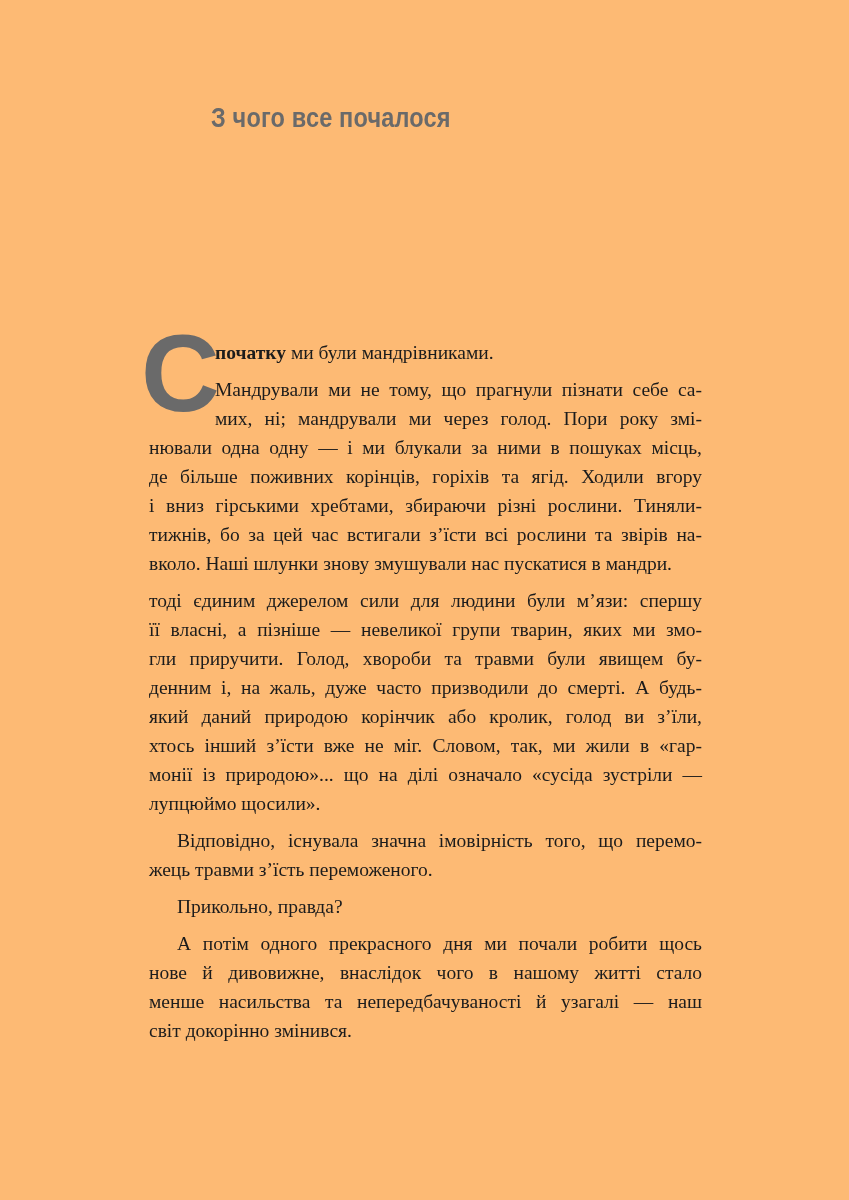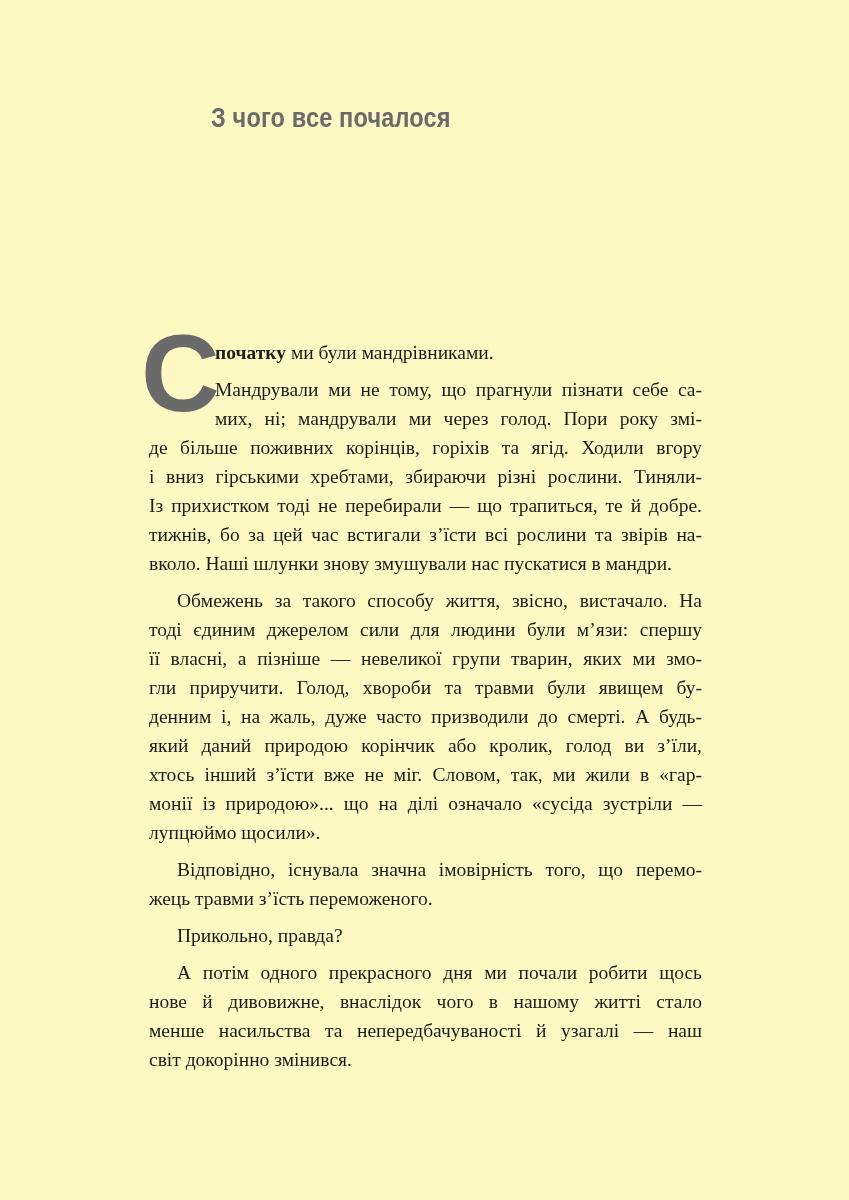--- a/index.html
+++ b/index.html
@@ -1,20 +1,20 @@
 <!DOCTYPE html>
 <html lang="uk"><head>
 <meta charset="utf-8">
 <style>
   html, body { margin: 0; padding: 0; background: #ffffff; }
   .page {
     position: relative;
     width: 849px;
     height: 1200px;
-    background: #fef9c3;
+    background: #fdba74;
     font-family: "Liberation Serif", serif;
     color: #1c1c1c;
     overflow: hidden;
   }
   .chapter-title {
     position: absolute;
     left: 211px;
     top: 103px;
     margin: 0;
     font-family: "Liberation Sans", sans-serif;
@@ -66,29 +66,28 @@
 
     <div class="dropcap">С</div>
 
     <div class="para">
       <div class="line end"><span class="lead-word">початку</span><span> ми були мандрівниками.</span></div>
     </div>
 
     <div class="para">
       <div class="line">Мандрували ми не тому, що прагнули пізнати себе са-</div>
       <div class="line">мих, ні; мандрували ми через голод. Пори року змі-</div>
+      <div class="line">нювали одна одну — і ми блукали за ними в пошуках місць,</div>
       <div class="line">де більше поживних корінців, горіхів та ягід. Ходили вгору</div>
       <div class="line">і вниз гірськими хребтами, збираючи різні рослини. Тиняли-</div>
-      <div class="line">Із прихистком тоді не перебирали — що трапиться, те й добре.</div>
       <div class="line">тижнів, бо за цей час встигали з’їсти всі рослини та звірів на-</div>
       <div class="line end">вколо. Наші шлунки знову змушували нас пускатися в мандри.</div>
     </div>
 
     <div class="para">
-      <div class="line indent">Обмежень за такого способу життя, звісно, вистачало. На</div>
       <div class="line">тоді єдиним джерелом сили для людини були м’язи: спершу</div>
       <div class="line">її власні, а пізніше — невеликої групи тварин, яких ми змо-</div>
       <div class="line">гли приручити. Голод, хвороби та травми були явищем бу-</div>
       <div class="line">денним і, на жаль, дуже часто призводили до смерті. А будь-</div>
       <div class="line">який даний природою корінчик або кролик, голод ви з’їли,</div>
       <div class="line">хтось інший з’їсти вже не міг. Словом, так, ми жили в «гар-</div>
       <div class="line">монії із природою»... що на ділі означало «сусіда зустріли —</div>
       <div class="line end">лупцюймо щосили».</div>
     </div>
 

